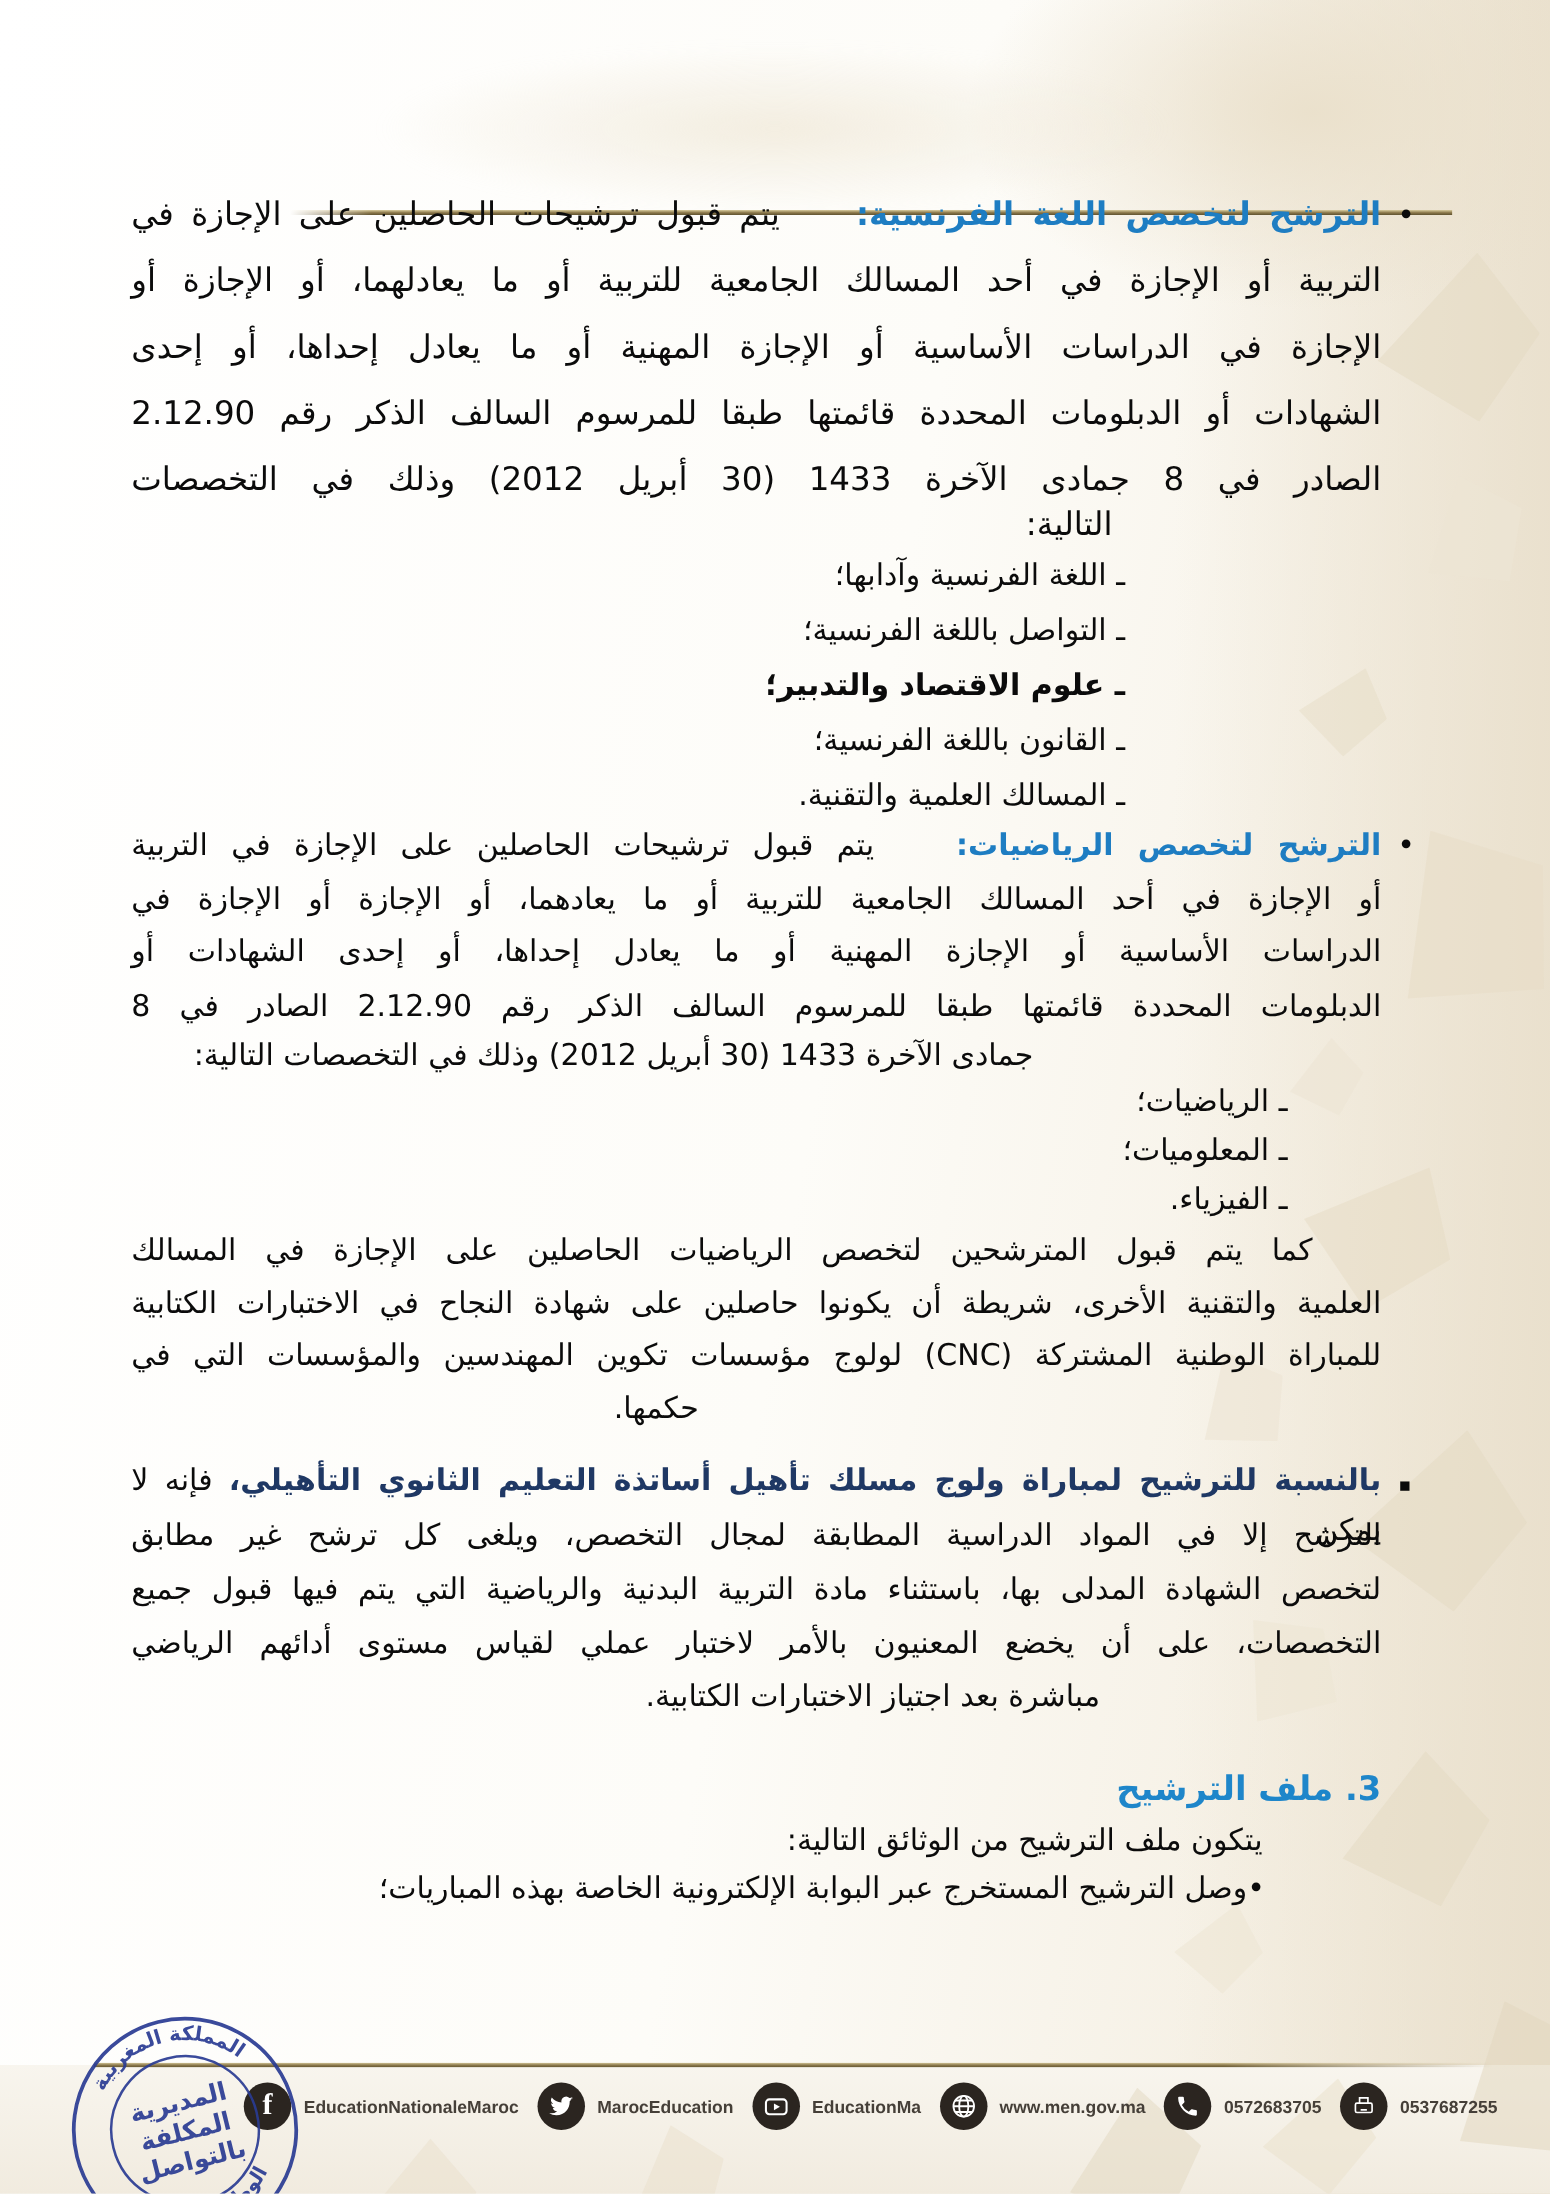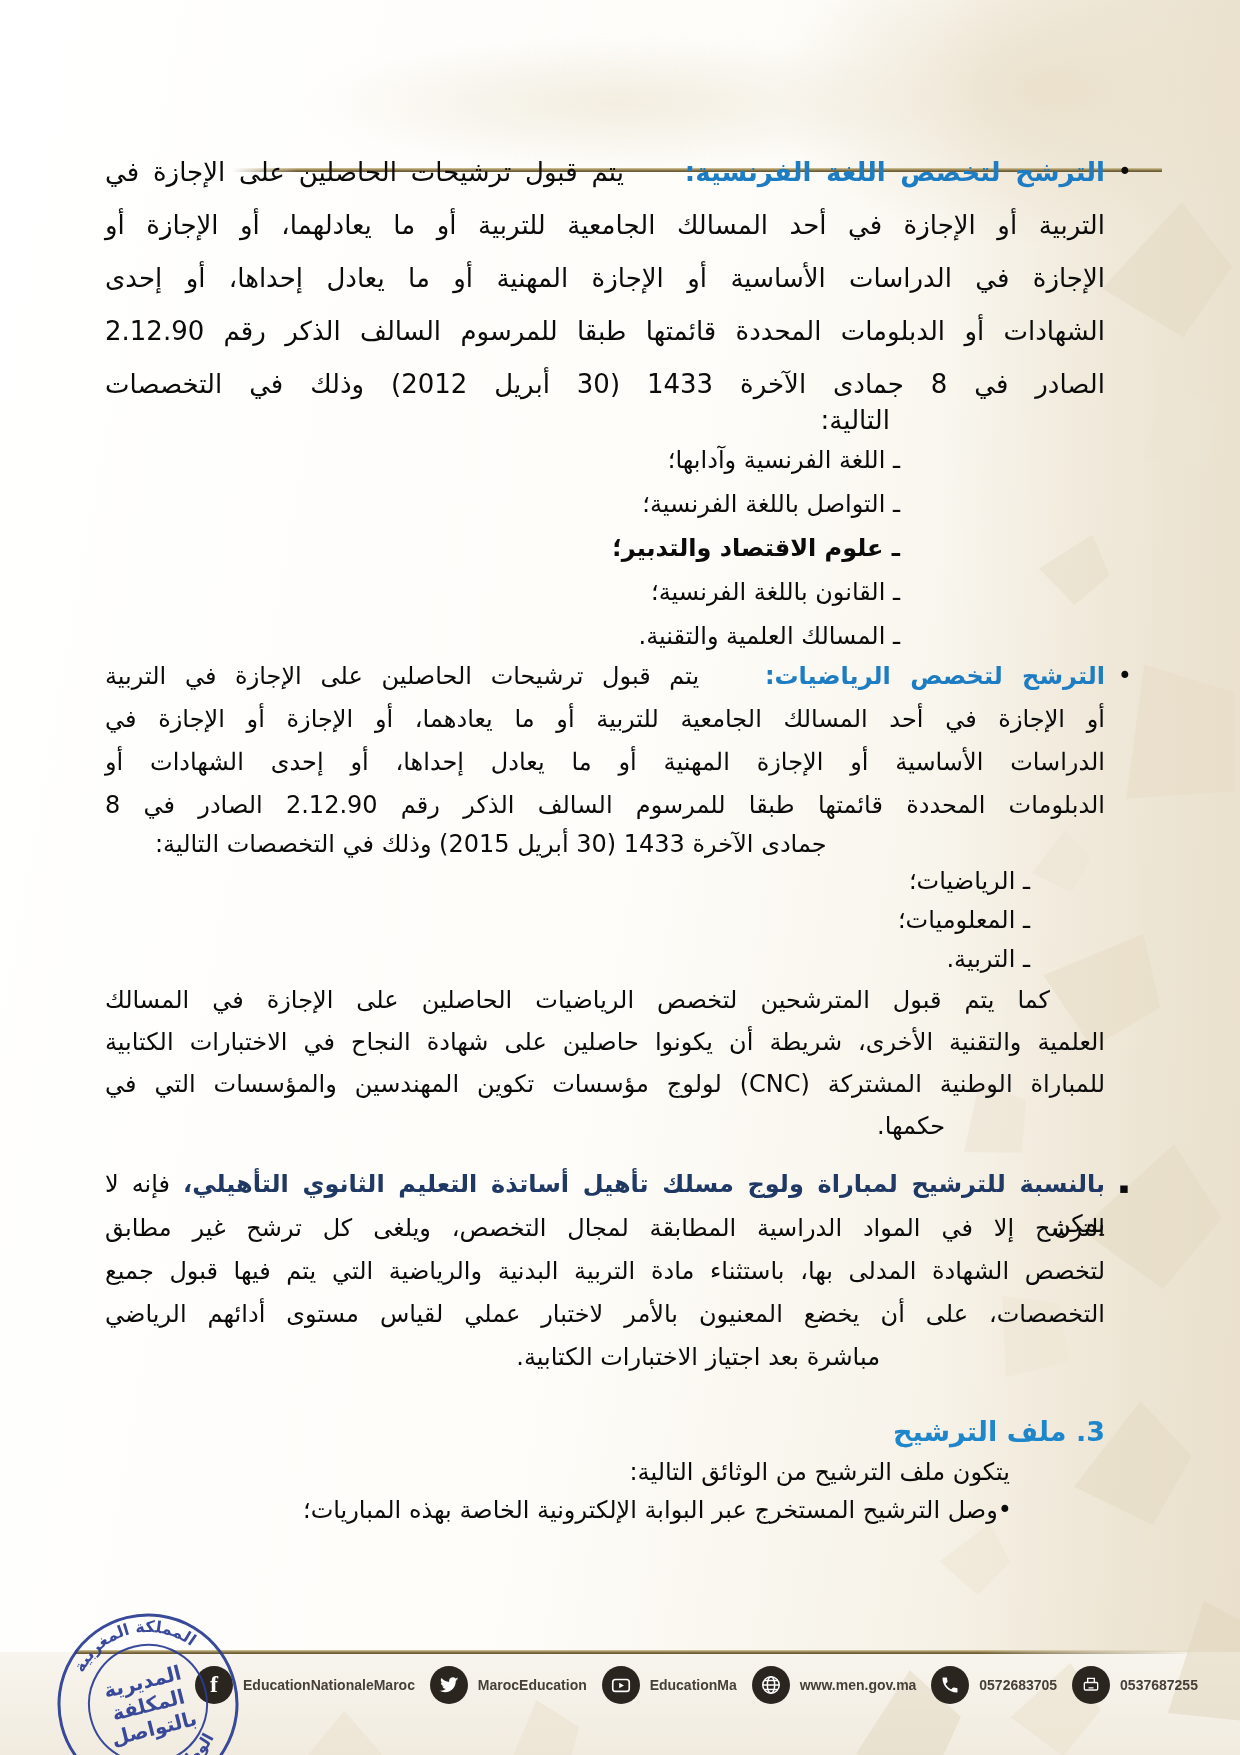--- a/index.html
+++ b/index.html
@@ -99,30 +99,30 @@
   <div class="line list-line" style="top:616px;padding-right:205px;">ـ المسالك العلمية والتقنية.</div>
 
   <div class="line just" style="top:656px;">
     <span class="bullet-dot">•</span>
     <span class="lead-blue">الترشح لتخصص الرياضيات:</span>
     <span>يتم قبول ترشيحات الحاصلين على الإجازة في التربية</span>
   </div>
   <div class="line just" style="top:699px;">أو الإجازة في أحد المسالك الجامعية للتربية أو ما يعادهما، أو الإجازة أو الإجازة في</div>
   <div class="line just" style="top:742px;font-family:Liberation Serif, serif;">الدراسات الأساسية أو الإجازة المهنية أو ما يعادل إحداها، أو إحدى الشهادات أو</div>
   <div class="line just" style="top:785px;">الدبلومات المحددة قائمتها طبقا للمرسوم السالف الذكر رقم 2.12.90 الصادر في 8</div>
-  <div class="line" style="top:824px;text-align:left;padding-left:50px;">جمادى الآخرة 1433 (30 أبريل 2015) وذلك في التخصصات التالية:</div>
+  <div class="line" style="top:824px;text-align:left;padding-left:50px;">جمادى الآخرة 1433 (30 أبريل 2012) وذلك في التخصصات التالية:</div>
 
   <div class="line list-line" style="top:861px;padding-right:75px;">ـ الرياضيات؛</div>
   <div class="line list-line" style="top:900px;padding-right:75px;">ـ المعلوميات؛</div>
-  <div class="line list-line" style="top:939px;padding-right:75px;">ـ التربية.</div>
+  <div class="line list-line" style="top:939px;padding-right:75px;">ـ الفيزياء.</div>
 
   <div class="line just" style="top:980px;padding-right:55px;">كما يتم قبول المترشحين لتخصص الرياضيات الحاصلين على الإجازة في المسالك</div>
   <div class="line just" style="top:1022px;">العلمية والتقنية الأخرى، شريطة أن يكونوا حاصلين على شهادة النجاح في الاختبارات الكتابية</div>
   <div class="line just" style="top:1064px;">للمباراة الوطنية المشتركة (CNC) لولوج مؤسسات تكوين المهندسين والمؤسسات التي في</div>
-  <div class="line" style="top:1106px;text-align:right;padding-right:160px;">حكمها.</div>
+  <div class="line" style="top:1106px;text-align:center;padding-right:160px;">حكمها.</div>
 
   <div class="line just" style="top:1164px;">
     <span class="bullet-sq">▪</span>
     <span class="lead-navy">بالنسبة للترشيح لمباراة ولوج مسلك تأهيل أساتذة التعليم الثانوي التأهيلي،</span>
     <span>فإنه لا يمكن</span>
   </div>
   <div class="line just" style="top:1208px;">الترشح إلا في المواد الدراسية المطابقة لمجال التخصص، ويلغى كل ترشح غير مطابق</div>
   <div class="line just" style="top:1251px;">لتخصص الشهادة المدلى بها، باستثناء مادة التربية البدنية والرياضية التي يتم فيها قبول جميع</div>
   <div class="line just" style="top:1294px;">التخصصات، على أن يخضع المعنيون بالأمر لاختبار عملي لقياس مستوى أدائهم الرياضي</div>
   <div class="line" style="top:1337px;text-align:right;padding-right:225px;">مباشرة بعد اجتياز الاختبارات الكتابية.</div>

